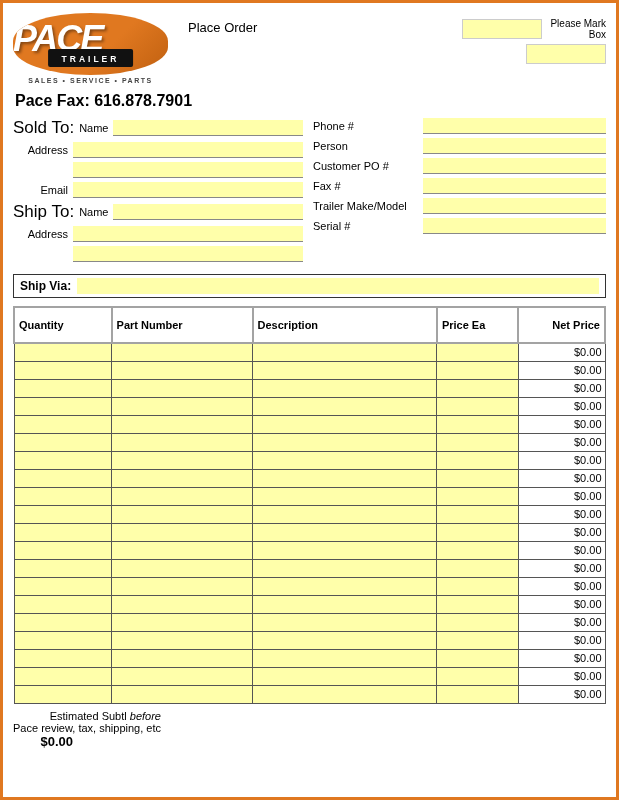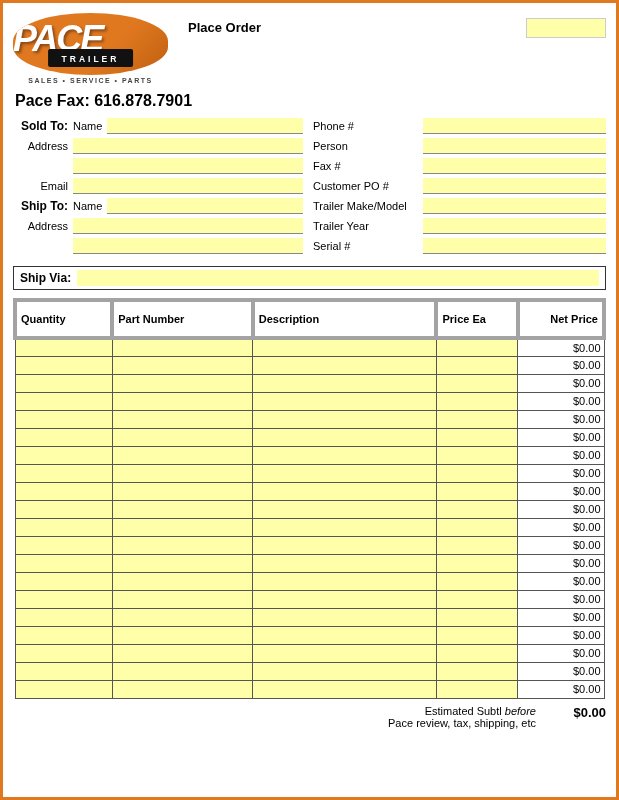--- a/index.html
+++ b/index.html
@@ -20,21 +20,21 @@
       margin-bottom: 8px;
     }
 
     .header-middle {
       flex: 1;
       padding-left: 20px;
       padding-top: 5px;
     }
     .header-middle p {
       font-size: 13px;
-      font-weight: bold;
+      font-weight: normal;
       line-height: 1.6;
     }
 
     .header-right {
       display: flex;
       flex-direction: column;
       align-items: flex-end;
       gap: 4px;
       padding-top: 5px;
     }
@@ -80,22 +80,22 @@
       margin-bottom: 4px;
     }
     .form-label {
       font-size: 11px;
       text-align: right;
       padding-right: 5px;
       white-space: nowrap;
       min-width: 60px;
     }
     .form-label-bold {
-      font-weight: bold;
-      font-size: 12px;
+      font-weight: normal;
+      font-size: 17px;
     }
     .yellow-input {
       background: #ffffaa;
       border: none;
       border-bottom: 1px solid #888;
       height: 16px;
       flex: 1;
       width: 100%;
     }
     .form-right .form-row {
@@ -135,21 +135,21 @@
       flex: 1;
     }
 
     
     .order-table {
       width: 100%;
       border-collapse: collapse;
       margin-bottom: 6px;
     }
     .order-table th {
-      border: 4px solid #a3a3a3;
+      border: 2px solid #a3a3a3;
       background: #fff;
       padding: 11px 4px;
       font-size: 11px;
       font-weight: bold;
       text-align: left;
       vertical-align: middle;
     }
     .order-table td {
       border: 1px solid #555;
       background: #ffffaa;
@@ -162,22 +162,22 @@
       text-align: right;
       background: #fff !important;
     }
     .td-yellow { background: #ffffaa !important; }
 
     
     .table-footer {
       display: flex;
       justify-content: flex-end;
       align-items: flex-start;
-      gap: 10px;
       margin-top: 2px;
+      flex-direction: column;
     }
     .footer-label {
       font-size: 11px;
       text-align: right;
     }
     .footer-label em {
       font-style: italic;
     }
     .footer-total {
       font-size: 13px;
@@ -250,20 +250,27 @@
     <div class="ssp-text">SALES • SERVICE • PARTS</div>
   </div>
 
   <div class="header-middle">
     <p>Place Order</p>
   </div>
 
   <div class="header-right">
     <div class="header-right-row">
       <div class="yellow-box-header"></div>
+      <div class="please-mark-text">
+        <span>Please Mark</span><br>
+        <span>Box</span>
+      </div>
+    </div>
+    <div class="header-right-row">
+      <div class="yellow-box-header"></div>
     </div>
   </div>
 </div>
 
 <div class="fax-line">Pace Fax: 616.878.7901</div>
 
 <div class="form-section">
 
   <div class="form-left">
     <div class="form-row">
@@ -301,33 +308,29 @@
   <div class="form-right">
     <div class="form-row">
       <span class="form-right-label">Phone #</span>
       <div class="form-right-input"></div>
     </div>
     <div class="form-row">
       <span class="form-right-label">Person</span>
       <div class="form-right-input"></div>
     </div>
     <div class="form-row">
+      <span class="form-right-label">Customer PO #</span>
+      <div class="form-right-input"></div>
+    </div>
+    <div class="form-row">
       <span class="form-right-label">Fax #</span>
       <div class="form-right-input"></div>
     </div>
     <div class="form-row">
-      <span class="form-right-label">Customer PO #</span>
-      <div class="form-right-input"></div>
-    </div>
-    <div class="form-row">
       <span class="form-right-label">Trailer Make/Model</span>
-      <div class="form-right-input"></div>
-    </div>
-    <div class="form-row">
-      <span class="form-right-label">Trailer Year</span>
       <div class="form-right-input"></div>
     </div>
     <div class="form-row">
       <span class="form-right-label">Serial #</span>
       <div class="form-right-input"></div>
     </div>
   </div>
 </div>
 
 <div class="ship-via-row">

